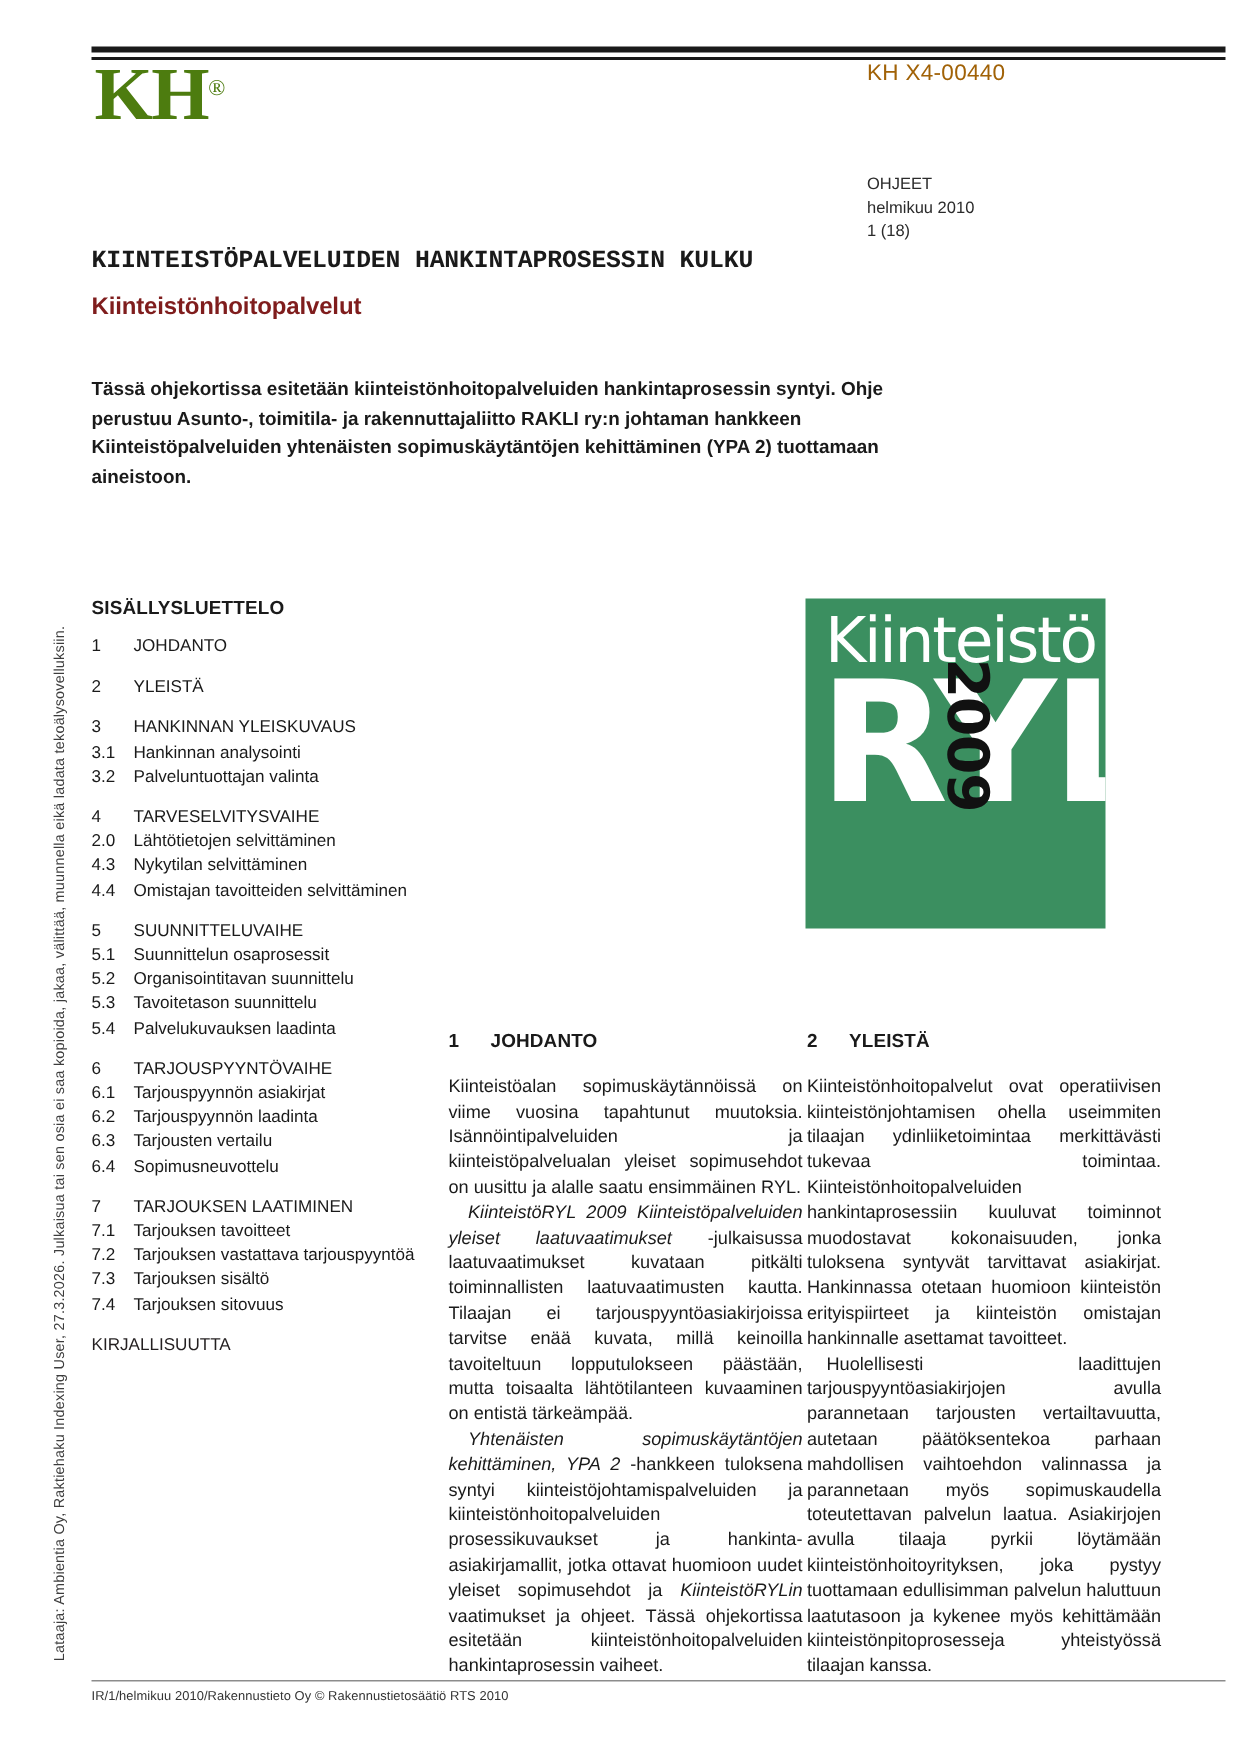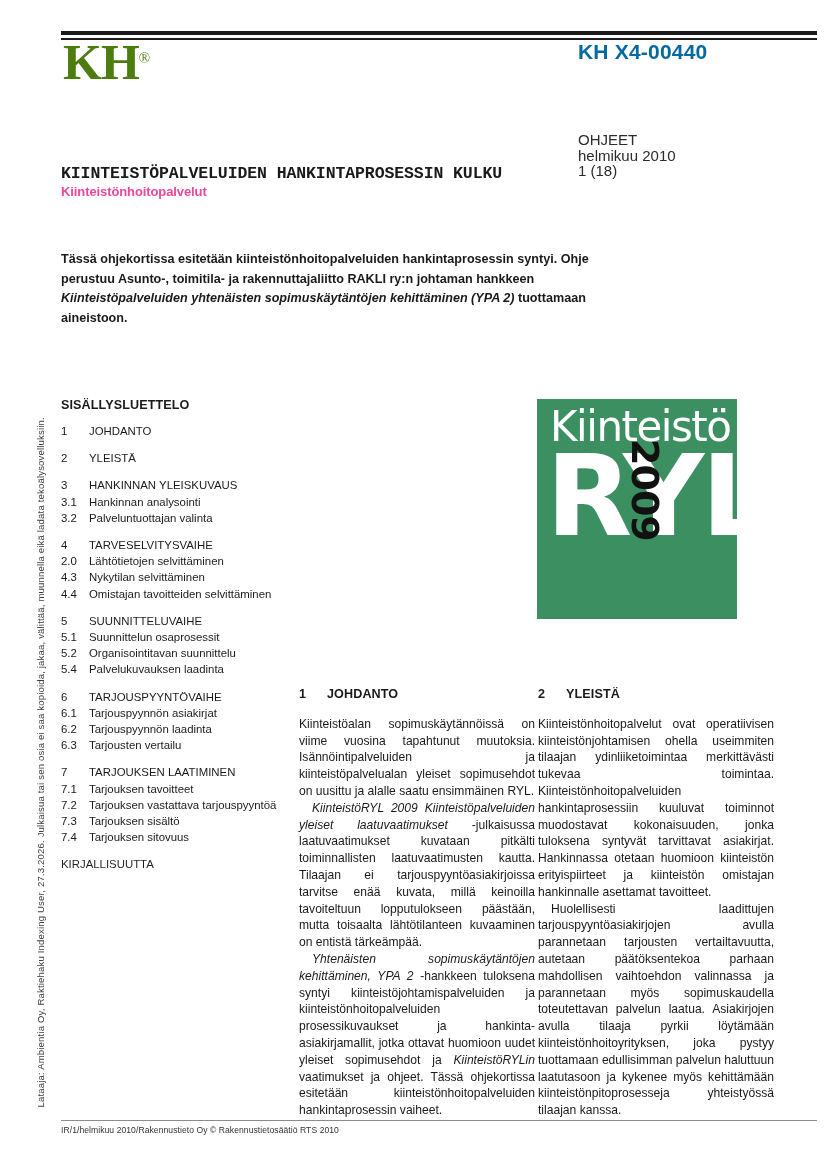--- a/index.html
+++ b/index.html
@@ -74,68 +74,67 @@
   .kh-logo .reg {
     font-size: 15px;
     vertical-align: 16px;
     font-weight: normal;
     letter-spacing: 0;
   }
   .doc-code {
     position: absolute;
     left: 578px;
     top: 40px;
-    font-size: 21px;
-    font-weight: bold;
+    font-size: 15px;
+    font-weight: normal;
     letter-spacing: 0.2px;
-    color: #0369a1;
+    color: #a16207;
   }
   .meta {
     position: absolute;
     left: 578px;
-    top: 132px;
-    font-size: 15px;
+    top: 116px;
+    font-size: 11px;
     line-height: 15.5px;
     color: #2b2b2b;
   }
 
   
   .title-main {
     position: absolute;
     left: 61px;
     top: 164px;
     font-size: 16.5px;
     font-weight: bold;
     letter-spacing: -0.1px;
     color: #1a1a1a;
     font-family: Liberation Mono, monospace;
   }
   .title-sub {
     position: absolute;
     left: 61px;
-    top: 184px;
-    font-size: 13px;
+    top: 196px;
+    font-size: 16px;
     font-weight: bold;
     letter-spacing: -0.1px;
-    color: #ec4899;
+    color: #7f1d1d;
   }
 
   
   .intro {
     position: absolute;
     left: 61px;
     top: 250px;
     width: 545px;
     font-size: 12.6px;
     font-weight: bold;
     line-height: 19.6px;
     color: #1a1a1a;
   }
   .intro .ital {
-    font-style: italic;
     text-align: right;
   }
 
   
   .toc {
     position: absolute;
     left: 61px;
     top: 398px;
     width: 300px;
   }
@@ -356,40 +355,48 @@
           </div>
           <div class="toc-row">
             <span class="num">5.1</span>
             <span class="txt">Suunnittelun osaprosessit</span>
           </div>
           <div class="toc-row">
             <span class="num">5.2</span>
             <span class="txt">Organisointitavan suunnittelu</span>
           </div>
           <div class="toc-row">
+            <span class="num">5.3</span>
+            <span class="txt">Tavoitetason suunnittelu</span>
+          </div>
+          <div class="toc-row">
             <span class="num">5.4</span>
             <span class="txt">Palvelukuvauksen laadinta</span>
           </div>
         </div>
         <div class="toc-group">
           <div class="toc-row lvl1">
             <span class="num">6</span>
             <span class="txt">TARJOUSPYYNTÖVAIHE</span>
           </div>
           <div class="toc-row">
             <span class="num">6.1</span>
             <span class="txt">Tarjouspyynnön asiakirjat</span>
           </div>
           <div class="toc-row">
             <span class="num">6.2</span>
             <span class="txt">Tarjouspyynnön laadinta</span>
           </div>
           <div class="toc-row">
             <span class="num">6.3</span>
             <span class="txt">Tarjousten vertailu</span>
+          </div>
+          <div class="toc-row">
+            <span class="num">6.4</span>
+            <span class="txt">Sopimusneuvottelu</span>
           </div>
         </div>
         <div class="toc-group">
           <div class="toc-row lvl1">
             <span class="num">7</span>
             <span class="txt">TARJOUKSEN LAATIMINEN</span>
           </div>
           <div class="toc-row">
             <span class="num">7.1</span>
             <span class="txt">Tarjouksen tavoitteet</span>

